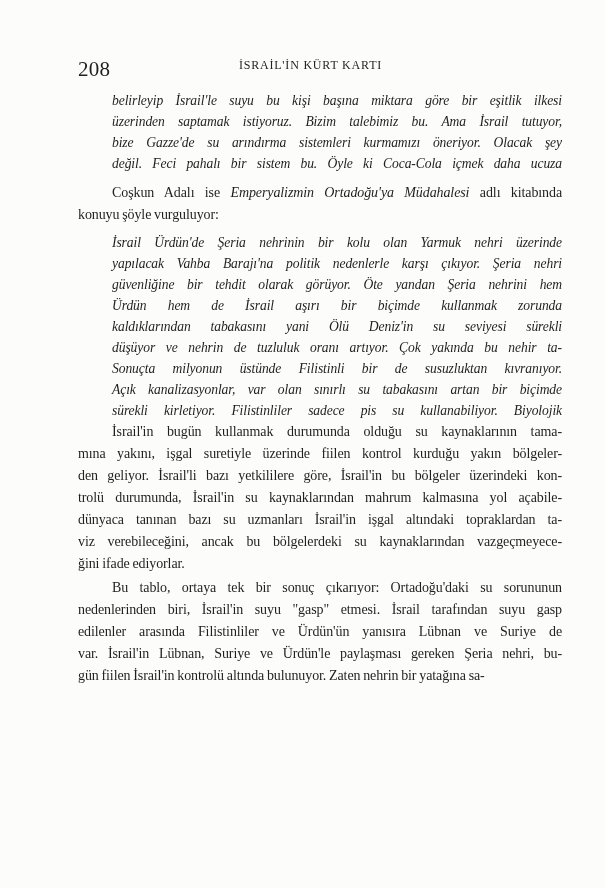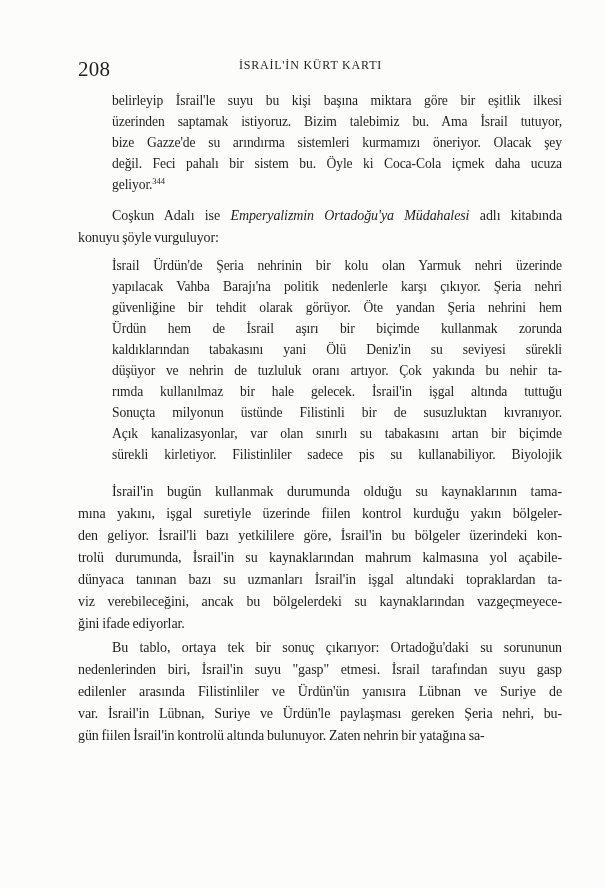--- a/index.html
+++ b/index.html
@@ -43,30 +43,31 @@
     position: absolute;
     top: 90px;
     left: 78px;
     width: 484px;
   }
   .para {
     margin: 0;
   }
   .para:nth-child(2) { margin-top: 8px; }
   .para:nth-child(3) { margin-top: 6px; }
-  .para:nth-child(4) { margin-top: 16px; }
+  .para:nth-child(4) { margin-top: 0px; }
   .para:nth-child(5) { margin-top: 2px; }
   .para-body {
     font-size: 14px;
     line-height: 22px;
   }
   .para-quote {
     margin-left: 34px;
     font-size: 13.6px;
     line-height: 21px;
+    font-style: italic;
   }
   .line {
     text-align: justify;
     text-align-last: justify;
     letter-spacing: -0.1px;
     word-spacing: -0.6px;
     white-space: normal;
   }
   .line.first {
     text-indent: 34px;
@@ -92,34 +93,32 @@
   <div class="page-header">
     <span class="page-number">208</span>
     <span class="running-title">İSRAİL'İN KÜRT KARTI</span>
   </div>
   <div class="content">
       <div class="para para-quote">
         <div class="line">belirleyip İsrail'le suyu bu kişi başına miktara göre bir eşitlik ilkesi</div>
         <div class="line">üzerinden saptamak istiyoruz. Bizim talebimiz bu. Ama İsrail tutuyor,</div>
         <div class="line">bize Gazze'de su arındırma sistemleri kurmamızı öneriyor. Olacak şey</div>
         <div class="line">değil. Feci pahalı bir sistem bu. Öyle ki Coca-Cola içmek daha ucuza</div>
-        <div class="line last">geliyor.<sup>344</sup></div>
       </div>
       <div class="para para-body">
         <div class="line first">Coşkun Adalı ise <i>Emperyalizmin Ortadoğu'ya Müdahalesi</i> adlı kitabında</div>
         <div class="line last">konuyu şöyle vurguluyor:</div>
       </div>
       <div class="para para-quote">
         <div class="line">İsrail Ürdün'de Şeria nehrinin bir kolu olan Yarmuk nehri üzerinde</div>
         <div class="line">yapılacak Vahba Barajı'na politik nedenlerle karşı çıkıyor. Şeria nehri</div>
         <div class="line">güvenliğine bir tehdit olarak görüyor. Öte yandan Şeria nehrini hem</div>
         <div class="line">Ürdün hem de İsrail aşırı bir biçimde kullanmak zorunda</div>
         <div class="line">kaldıklarından tabakasını yani Ölü Deniz'in su seviyesi sürekli</div>
         <div class="line">düşüyor ve nehrin de tuzluluk oranı artıyor. Çok yakında bu nehir ta-</div>
-        <div class="line">rımda kullanılmaz bir hale gelecek. İsrail'in işgal altında tuttuğu</div>
         <div class="line">Sonuçta milyonun üstünde Filistinli bir de susuzluktan kıvranıyor.</div>
         <div class="line">Açık kanalizasyonlar, var olan sınırlı su tabakasını artan bir biçimde</div>
         <div class="line">sürekli kirletiyor. Filistinliler sadece pis su kullanabiliyor. Biyolojik</div>
       </div>
       <div class="para para-body">
         <div class="line first">İsrail'in bugün kullanmak durumunda olduğu su kaynaklarının tama-</div>
         <div class="line">mına yakını, işgal suretiyle üzerinde fiilen kontrol kurduğu yakın bölgeler-</div>
         <div class="line">den geliyor. İsrail'li bazı yetkililere göre, İsrail'in bu bölgeler üzerindeki kon-</div>
         <div class="line">trolü durumunda, İsrail'in su kaynaklarından mahrum kalmasına yol açabile-</div>
         <div class="line">dünyaca tanınan bazı su uzmanları İsrail'in işgal altındaki topraklardan ta-</div>

